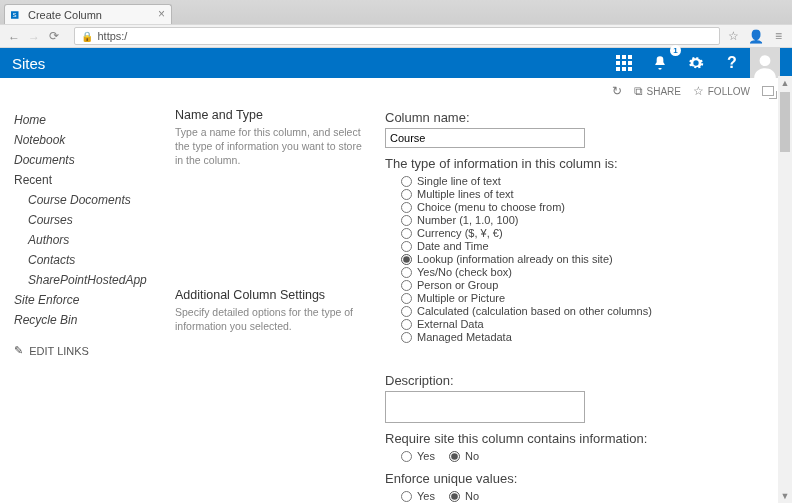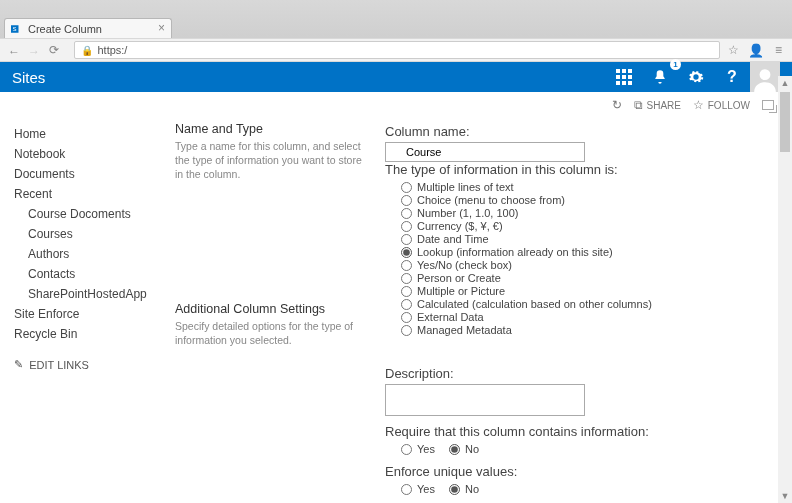--- a/index.html
+++ b/index.html
@@ -1,19 +1,19 @@
 <!DOCTYPE html>
 <html><head>
 <meta charset="utf-8">
 <style>
 * { margin: 0; padding: 0; box-sizing: border-box; font-family: "Segoe UI", Arial, sans-serif; }
 body { width: 792px; height: 503px; overflow: hidden; background: #fff; position: relative; }
 
 
-.browser-tab-bar { height: 38px; background: linear-gradient(#d8d8d8,#cfcfcf); display: flex; align-items: flex-end; }
+.browser-tab-bar { height: 24px; background: linear-gradient(#d8d8d8,#cfcfcf); display: flex; align-items: flex-end; }
 .browser-tab { background: #f7f7f7; border: 1px solid #b7b7b7; border-bottom: none; border-radius: 3px 3px 0 0; height: 20px; margin-left: 4px; padding: 0 28px 0 6px; display: flex; align-items: center; font-size: 11px; color: #444; position: relative; width: 168px; }
 .tab-ico { width: 12px; height: 12px; margin-right: 5px; display: inline-flex; align-items: center; justify-content: center; }
 .tab-close { position: absolute; right: 6px; top: 2px; font-size: 12px; color: #888; }
 .addr-bar { height: 24px; background: #f2f2f2; border-top: 1px solid #d9d9d9; border-bottom: 1px solid #d9d9d9; display: flex; align-items: center; padding: 0 6px; font-size: 12px; color: #555; }
 .nav-btn { width: 16px; text-align: center; color: #888; margin-right: 4px; cursor: pointer; }
 .url-field { flex: 1; height: 18px; border: 1px solid #ccc; border-radius: 2px; background: #fff; margin: 0 8px; padding: 0 6px; display: flex; align-items: center; font-size: 11px; color: #555; }
 .lock { color: #3a9b35; margin-right: 4px; font-size: 10px; }
 .addr-right { display: flex; align-items: center; gap: 10px; color: #888; padding-right: 4px; }
 
 
@@ -31,36 +31,36 @@
 
 .page-actions { height: 26px; display: flex; align-items: center; justify-content: flex-end; padding: 0 18px 0 0; gap: 12px; font-size: 10px; color: #777; border-bottom: 0; }
 .pa-item { display: flex; align-items: center; gap: 4px; cursor: pointer; }
 .pa-item .ic { font-size: 12px; }
 .focus-ic { border: 1px solid #aaa; width: 12px; height: 10px; position: relative; }
 .focus-ic::after { content: ""; position: absolute; right: -4px; bottom: -4px; width: 7px; height: 7px; border-right: 1px solid #aaa; border-bottom: 1px solid #aaa; }
 
 
 .main { display: flex; height: calc(503px - 22px - 24px - 30px - 26px); }
 .left-nav { width: 175px; padding: 6px 0 0 14px; font-size: 12px; color: #444; }
-.left-nav .nav-link { padding: 3px 0; cursor: pointer; color: #444; }
+.left-nav .nav-link { padding: 3px 0; cursor: pointer; color: #444; font-style: italic; }
 .nav-heading { padding: 3px 0; color: #444; }
 .nav-sub { padding-left: 14px; }
 .edit-links { margin-top: 14px; display: flex; align-items: center; gap: 6px; font-size: 11px; color: #555; cursor: pointer; }
 .pencil { font-size: 11px; }
 
 .form-area { flex: 1; display: flex; padding: 4px 10px 0 0; overflow: hidden; }
 .col-left { width: 210px; padding-right: 18px; }
 .col-right { flex: 1; font-size: 11px; color: #444; padding-right: 10px; overflow-y: auto; }
 
 .sec-title { font-size: 12.5px; color: #333; margin-bottom: 3px; }
 .sec-desc { font-size: 10.5px; color: #888; line-height: 1.35; }
 .section-block { margin-bottom: 120px; }
 
 .field-label { font-size: 13px; color: #444; margin: 2px 0 3px; }
-.text-input { width: 200px; height: 20px; border: 1px solid #aaa; padding: 0 20px; font-size: 11px; }
+.text-input { width: 200px; height: 20px; border: 1px solid #aaa; padding: 0 4px; font-size: 11px; }
 .textarea { width: 200px; height: 32px; border: 1px solid #aaa; resize: none; font-size: 11px; padding: 2px 4px; }
 
 .radio-list { margin: 4px 0 10px 16px; }
 .radio-row, .inline-radio { display: flex; align-items: center; gap: 5px; font-size: 11px; color: #444; margin: 1px 0; }
 .inline-radios { display: flex; gap: 14px; margin: 3px 0 8px 16px; }
 input[type=radio], input[type=checkbox] { margin: 0; width: 11px; height: 11px; accent-color: #555; }
 
 .scroll-track { position: absolute; right: 0; top: 76px; bottom: 0; width: 14px; background: #f1f1f1; }
 .scroll-thumb { position: absolute; right: 2px; width: 10px; background: #c6c6c6; border-radius: 0; }
 .scroll-arrow { position: absolute; right: 0; width: 14px; height: 14px; display: flex; align-items: center; justify-content: center; font-size: 9px; color: #888; }
@@ -192,22 +192,26 @@
       <div>
         <div class="sec-title">Additional Column Settings</div>
         <div class="sec-desc">Specify detailed options for the type of information you selected.</div>
       </div>
     </div>
 
     <div class="col-right">
       <div class="field-label">Column name:</div>
       <input class="text-input" value="Course" style="">
 
-      <div class="field-label" style="margin-top:0">The type of information in this column is:</div>
+      <div class="field-label" style="margin-top:8px">The type of information in this column is:</div>
       <div class="radio-list" id="type-radios">
+          <label class="radio-row">
+            <input type="radio" name="coltype" style="">
+            <span>Single line of text</span>
+          </label>
           <label class="radio-row">
             <input type="radio" name="coltype" style="">
             <span>Multiple lines of text</span>
           </label>
           <label class="radio-row">
             <input type="radio" name="coltype" style="">
             <span>Choice (menu to choose from)</span>
           </label>
           <label class="radio-row">
             <input type="radio" name="coltype" style="">
@@ -224,21 +228,21 @@
           <label class="radio-row">
             <input type="radio" name="coltype" checked="" style="">
             <span>Lookup (information already on this site)</span>
           </label>
           <label class="radio-row">
             <input type="radio" name="coltype" style="">
             <span>Yes/No (check box)</span>
           </label>
           <label class="radio-row">
             <input type="radio" name="coltype" style="">
-            <span>Person or Create</span>
+            <span>Person or Group</span>
           </label>
           <label class="radio-row">
             <input type="radio" name="coltype" style="">
             <span>Multiple or Picture</span>
           </label>
           <label class="radio-row">
             <input type="radio" name="coltype" style="">
             <span>Calculated (calculation based on other columns)</span>
           </label>
           <label class="radio-row">
@@ -249,21 +253,21 @@
             <input type="radio" name="coltype" style="">
             <span>Managed Metadata</span>
           </label>
         </div>
 
       <div style="height:18px"></div>
 
       <div class="field-label">Description:</div>
       <textarea class="textarea" style=""></textarea>
 
-      <div class="field-label" style="margin-top:6px">Require that this column contains information:</div>
+      <div class="field-label" style="margin-top:6px">Require site this column contains information:</div>
       <div class="inline-radios">
         <label class="inline-radio">
             <input type="radio" name="req" style="">
             <span>Yes</span>
           </label>
         <label class="inline-radio">
             <input type="radio" name="req" checked="" style="">
             <span>No</span>
           </label>
       </div>

